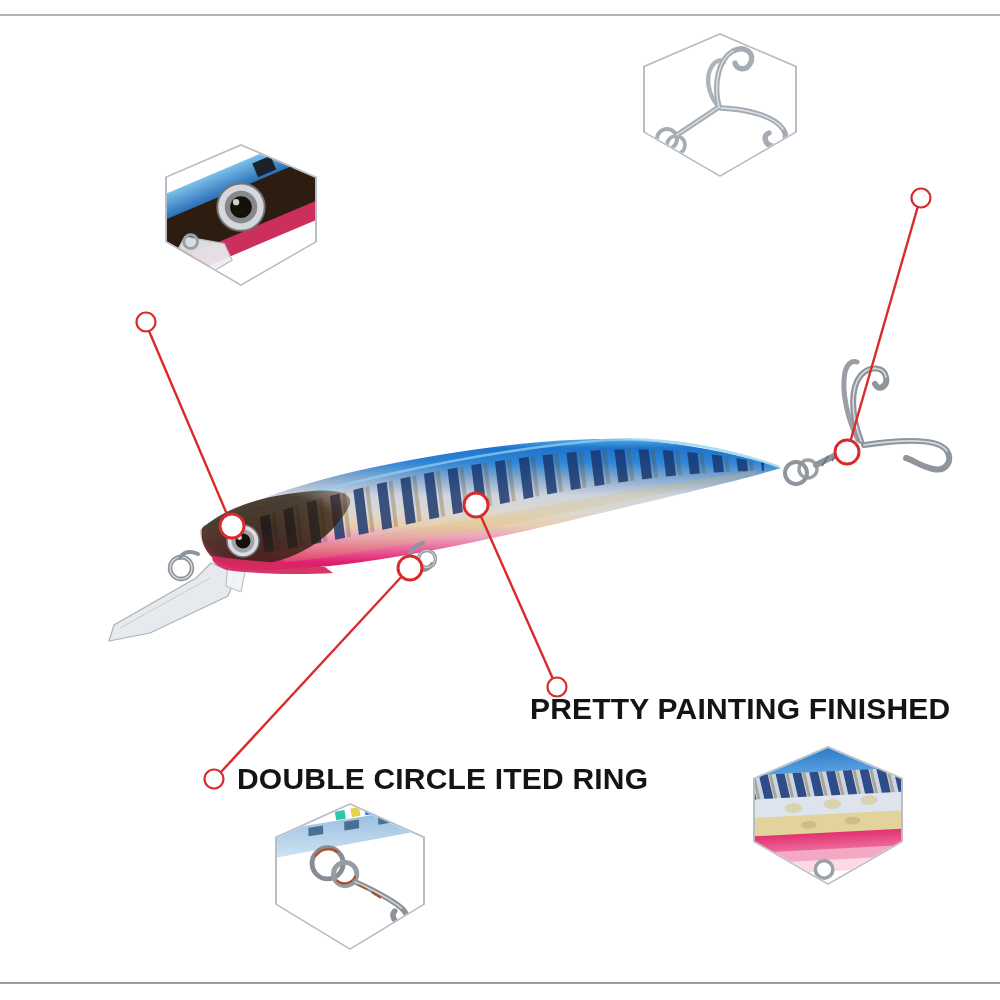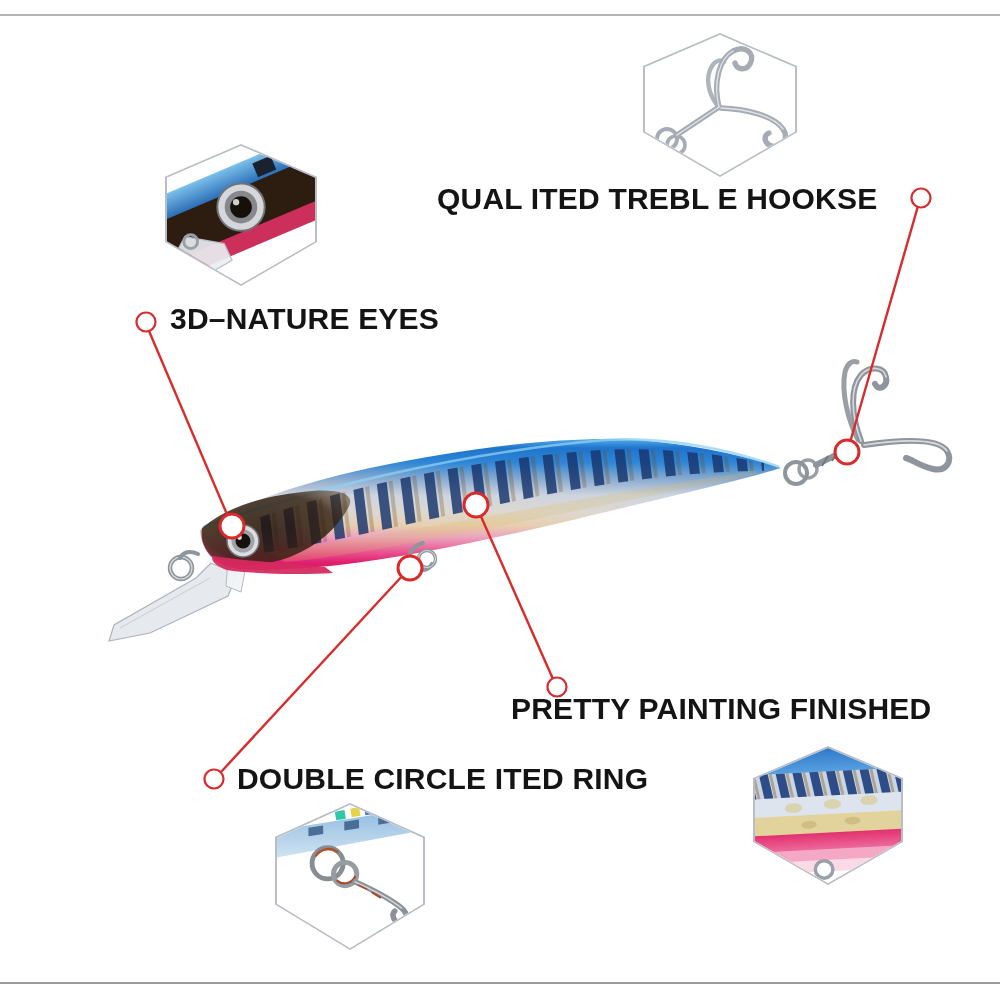--- a/index.html
+++ b/index.html
@@ -140,23 +140,21 @@
       <circle class="marker-lg" cx="232" cy="526" r="12"></circle>
       <circle class="marker-lg" cx="476" cy="505" r="12"></circle>
       <circle class="marker-lg" cx="410" cy="568" r="12"></circle>
       <circle class="marker-sm" cx="921" cy="198" r="9.5"></circle>
       <circle class="marker-sm" cx="146" cy="322" r="9.5"></circle>
       <circle class="marker-sm" cx="557" cy="687" r="9.5"></circle>
       <circle class="marker-sm" cx="214" cy="779" r="9.5"></circle>
     </g>
   </svg>
 
-  <div class="label" style="left:437px;top:184px;">QUAL ITED TREBL E HOOKSE</div>
-  <div class="label" style="left:170px;top:304px;">3D–NATURE EYES</div>
-  <div class="label" style="left:511px;top:694px;">PRETTY PAINTING FINISHED</div>
+  <div class="label" style="left:530px;top:694px;">PRETTY PAINTING FINISHED</div>
   <div class="label" style="left:237px;top:764px;">DOUBLE CIRCLE ITED RING</div>
 
   <div class="hex" style="left:165px;top:144px;width:152px;height:142px;">
     <div class="hex-in">
       <svg viewBox="0 0 150 140" preserveAspectRatio="none">
         <defs>
           <linearGradient id="tlBlue" x1="0" y1="0" x2="0" y2="1">
             <stop offset="0" stop-color="#7cc0ea"></stop>
               <stop offset="1" stop-color="#2468b4"></stop>
           </linearGradient>

